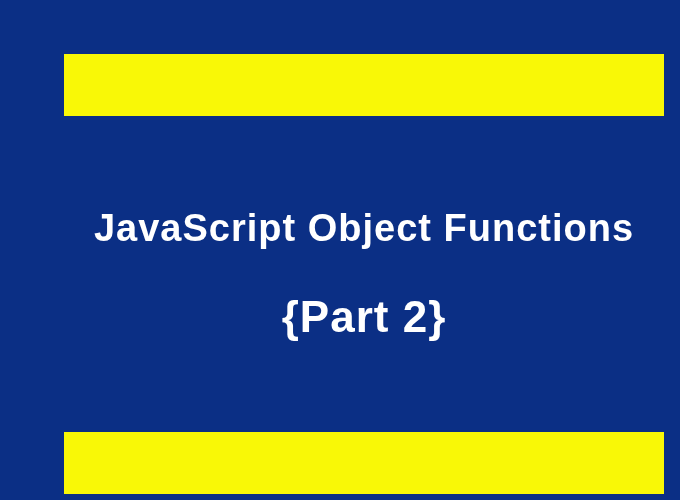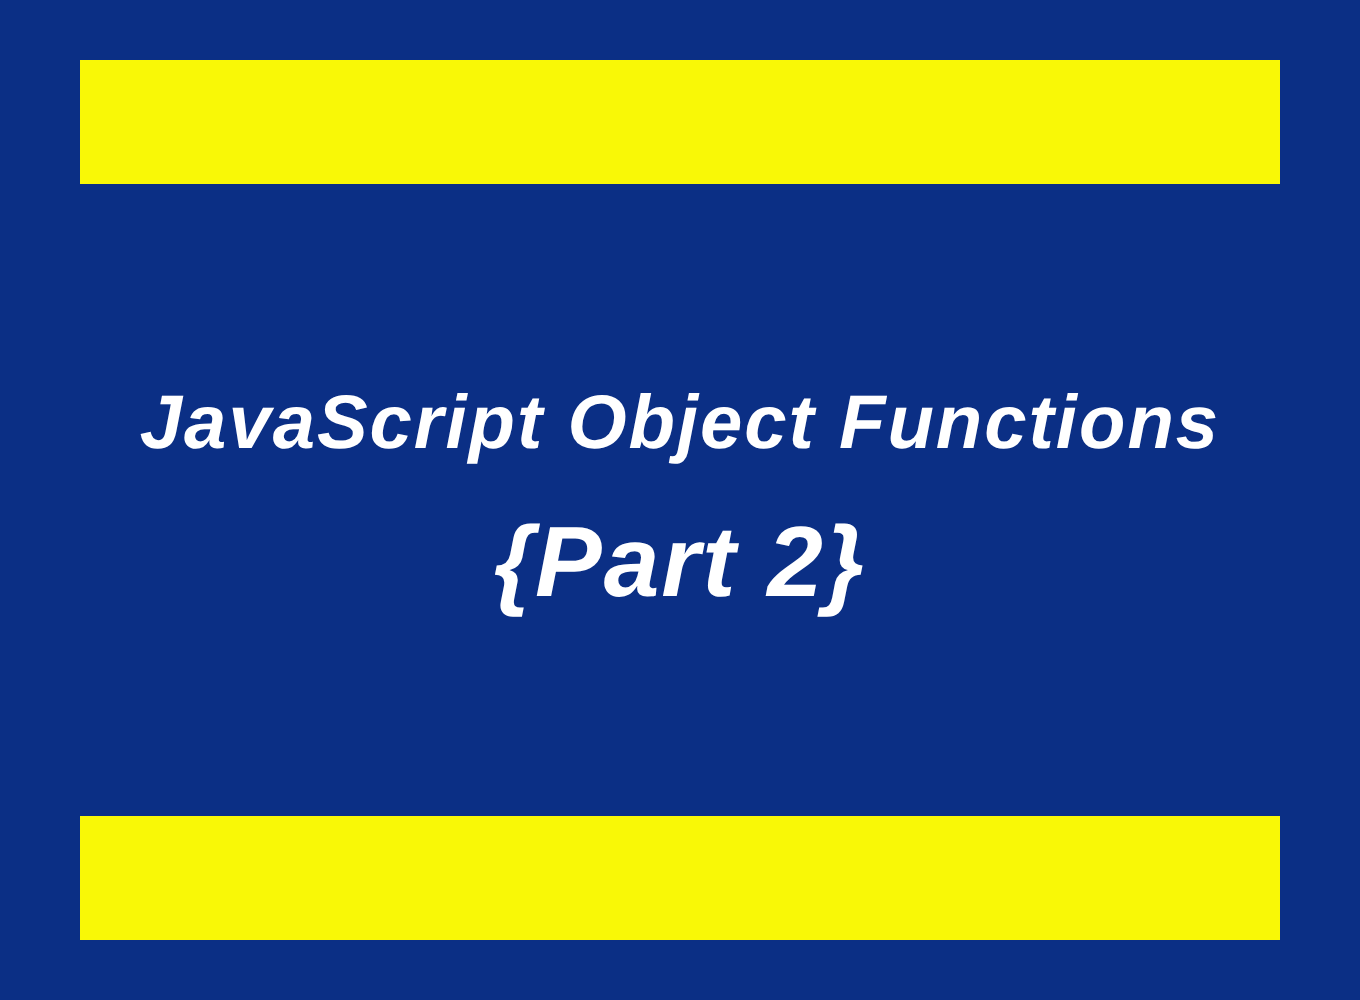--- a/index.html
+++ b/index.html
@@ -1,19 +1,18 @@
 <!DOCTYPE html>
 <html><head>
   <meta charset="utf-8">
   <style>
     * {
-      margin: 0;
+      margin: 12px;
       padding: 0;
       box-sizing: border-box;
-      font-style: italic;
     }
     body {
       width: 680px;
       height: 500px;
       background: #0b2f85;
       display: flex;
       flex-direction: column;
       align-items: center;
       overflow: hidden;
       font-family: Arial, Helvetica, sans-serif;
@@ -40,21 +39,21 @@
       text-align: center;
       gap: 18px;
     }
     .heading-line {
       font-size: 38px;
       font-weight: 900;
       letter-spacing: 1px;
       font-stretch: condensed;
     }
     .part-line {
-      font-size: 50px;
+      font-size: 44px;
       font-weight: 900;
       letter-spacing: 1px;
     }
   </style>
 </head>
 <body>
 
 <div class="top-bar"></div>
 
 <div class="content">

